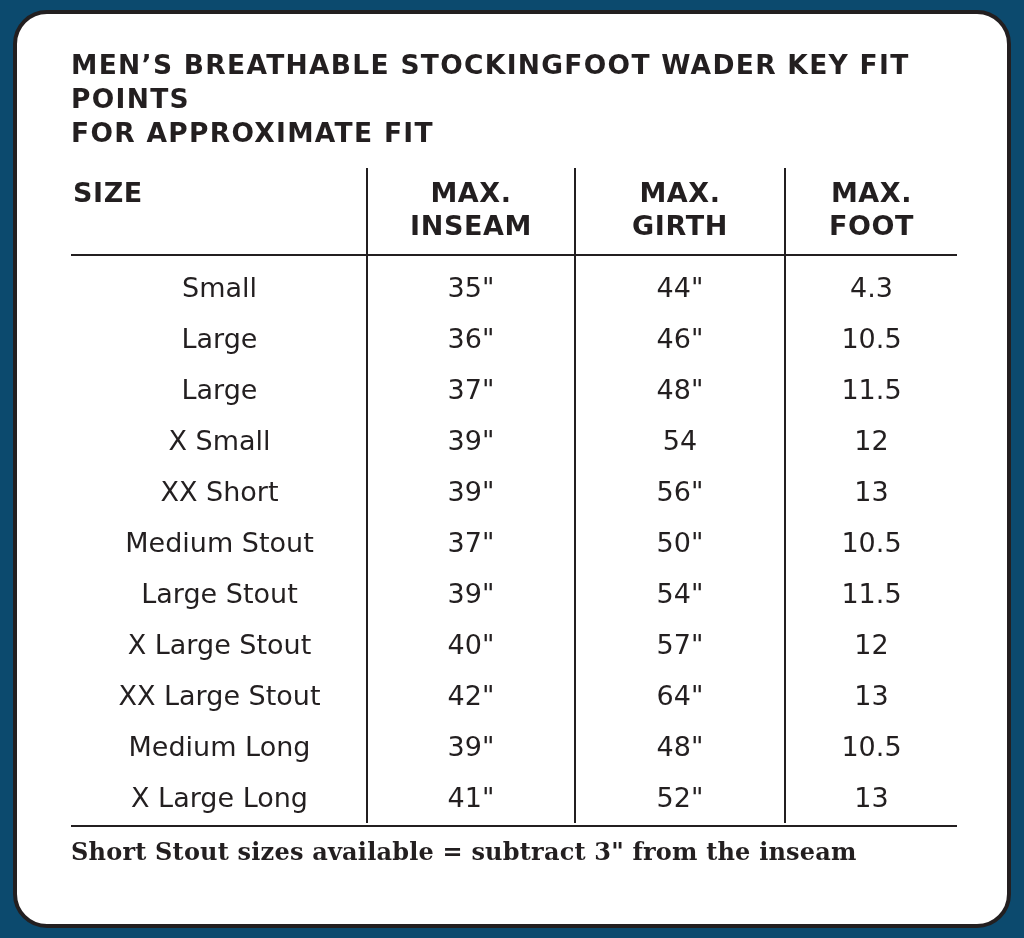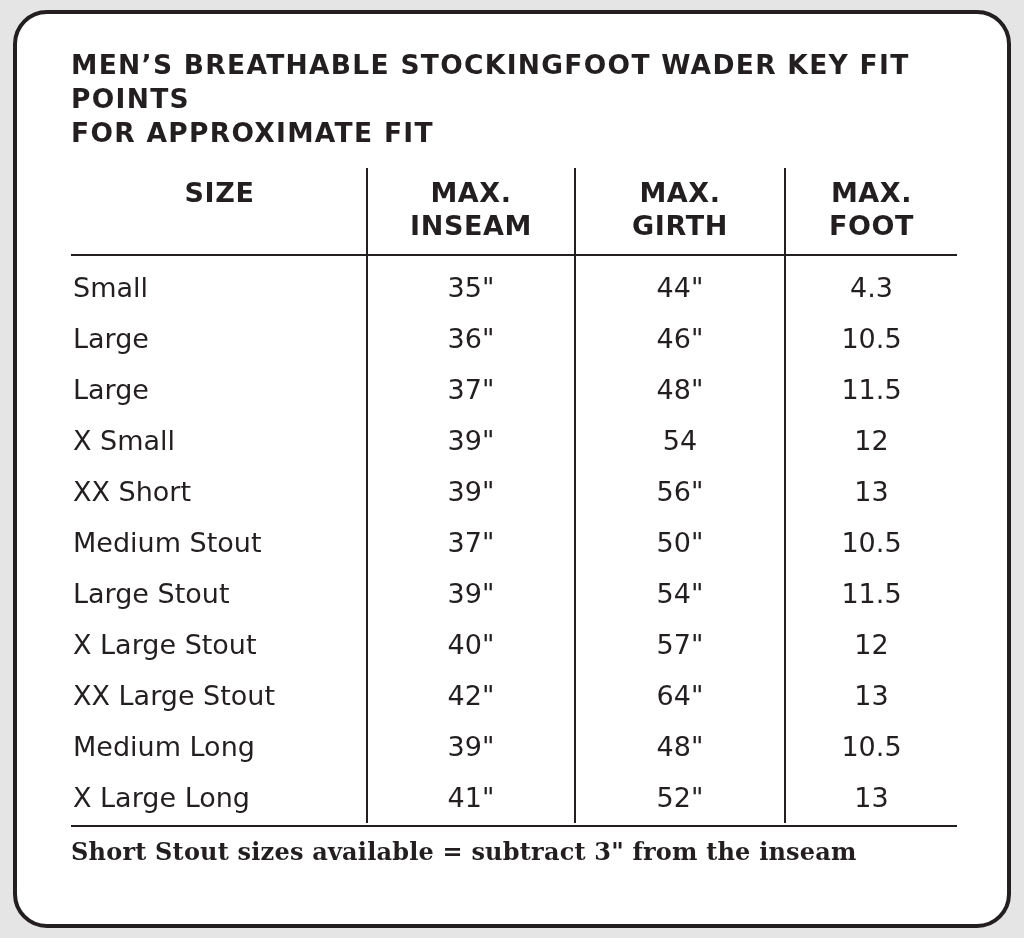--- a/index.html
+++ b/index.html
@@ -7,21 +7,21 @@
     padding: 0;
     background: #ffffff;
     width: 1024px;
     height: 938px;
     font-family: "DejaVu Sans", sans-serif;
   }
   .page {
     position: relative;
     width: 1024px;
     height: 938px;
-    background: #e5e5e5;
+    background: #0c4a6e;
     box-sizing: border-box;
     overflow: hidden;
   }
   .card {
     position: absolute;
     left: 13px;
     top: 10px;
     width: 998px;
     height: 918px;
     box-sizing: border-box;
@@ -62,38 +62,38 @@
     font-weight: bold;
     font-size: 27px;
     letter-spacing: 0.6px;
     color: #231f20;
     text-transform: uppercase;
     padding: 8px 0 12px 0;
     vertical-align: top;
     line-height: 33px;
   }
   thead th.h0 {
-    text-align: center;
+    text-align: left;
     padding-left: 2px;
   }
   thead th.hc { text-align: center; margin-left: 36px; }
 
   thead tr.headrow th { border-bottom: 2px solid #231f20; }
 
   tbody td {
     font-family: "DejaVu Sans", sans-serif;
     font-weight: normal;
     font-size: 27px;
     color: #231f20;
     padding: 4px 0 4px 0;
     line-height: 43px;
     vertical-align: middle;
   }
   tbody td.v0 {
-    text-align: left;
+    text-align: center;
     padding-left: 2px;
   }
   tbody td.vc { text-align: center; }
 
   
   thead th.sep, tbody td.sep {
     border-left: 2px solid #231f20;
   }
   tbody tr:first-child td { padding-top: 10px; }
 

